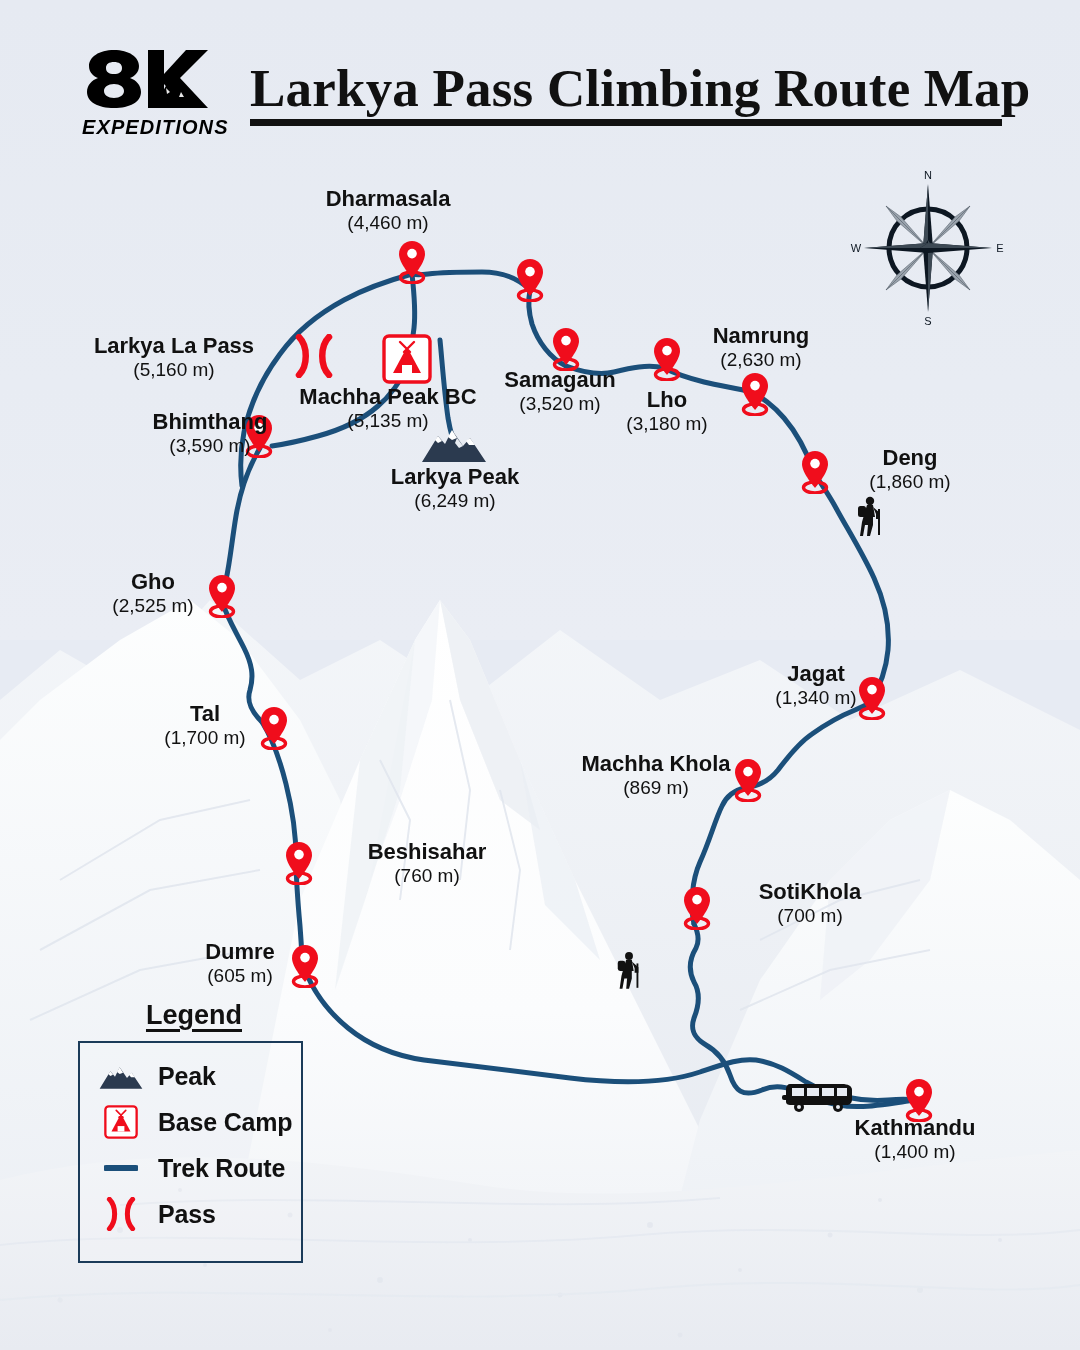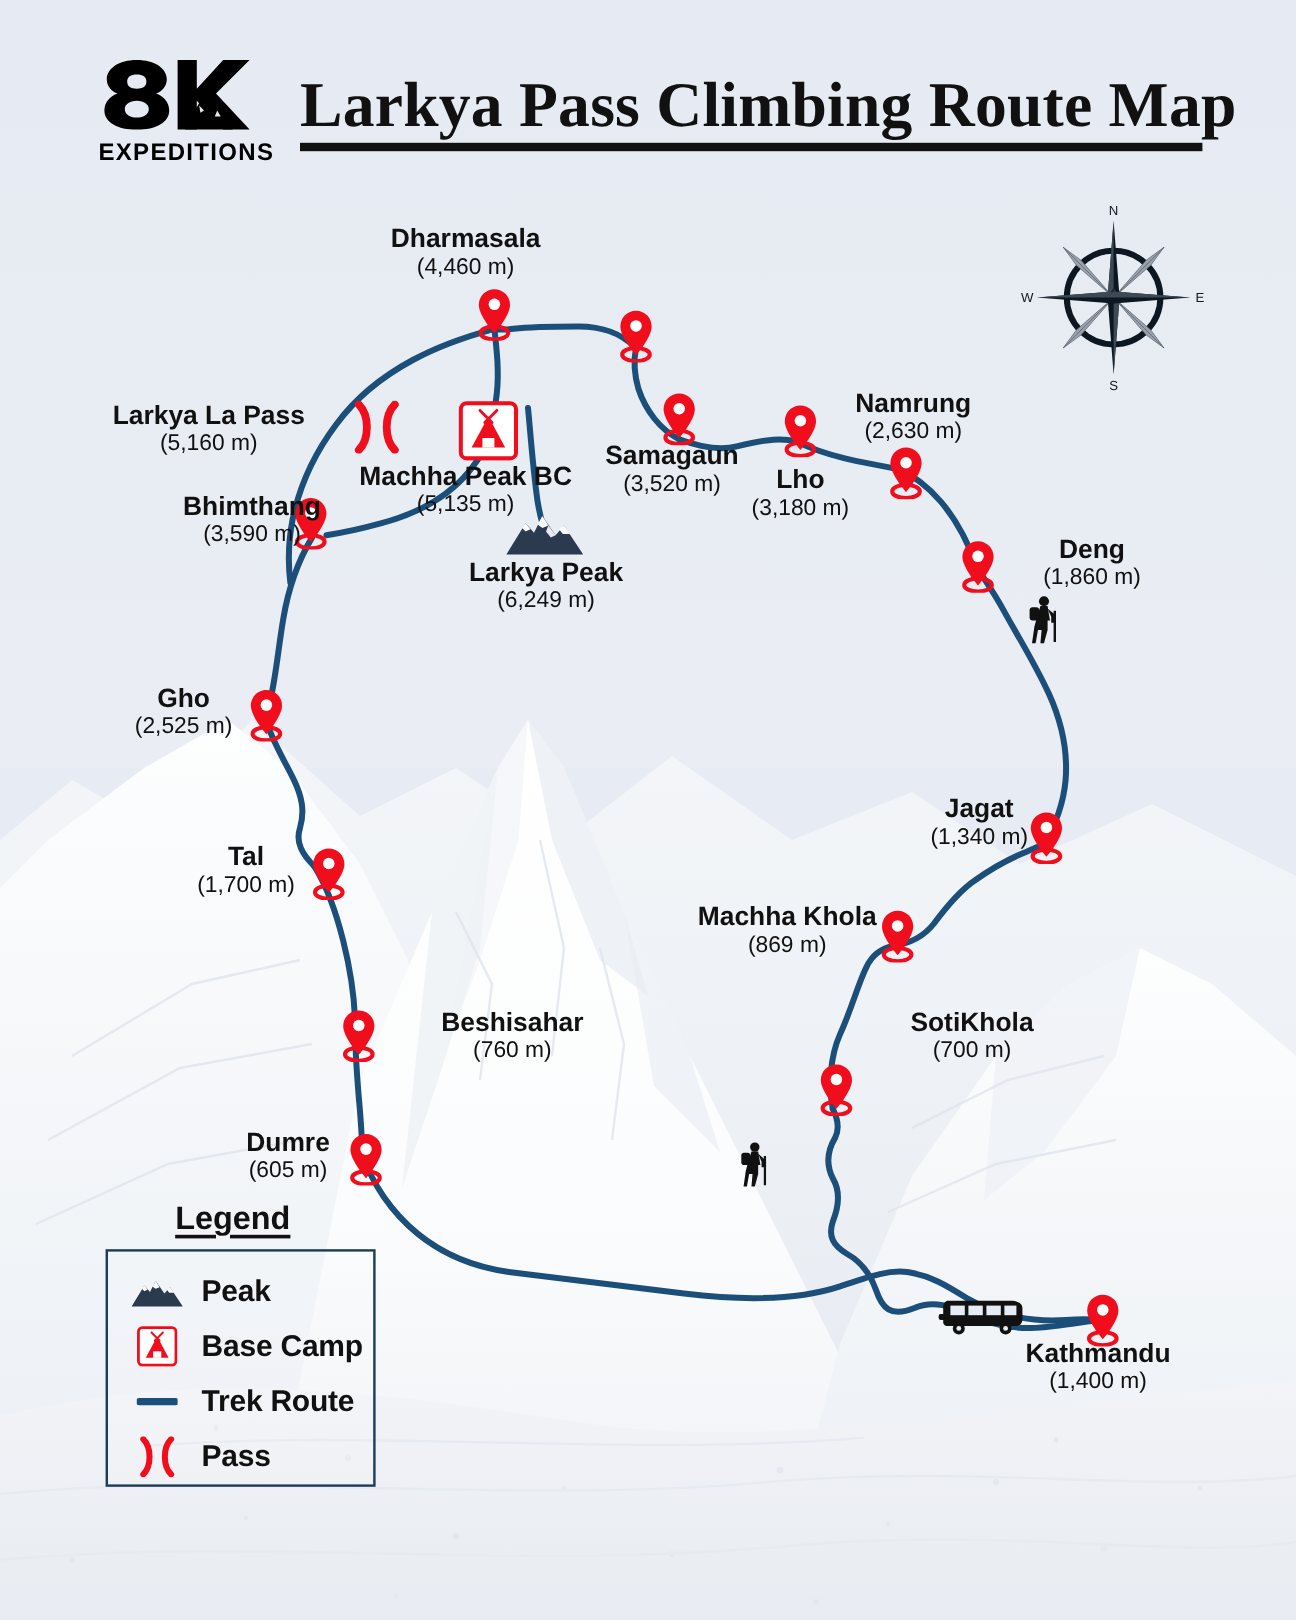--- a/index.html
+++ b/index.html
@@ -22,21 +22,21 @@
   }
   .terrain { position:absolute; left:0; top:0; width:1080px; height:1350px; }
 
   
   .header { position:absolute; left:0; top:0; width:1080px; height:160px; z-index:40; }
   .logo { position:absolute; left:82px; top:48px; width:140px; }
   .logo-mark { display:flex; align-items:flex-end; height:62px; }
   .logo-text {
     font-family:"Liberation Sans", sans-serif;
     font-weight:bold; font-size:20px; letter-spacing:1.1px;
-    color:#000; margin-top:6px; text-align:center;
+    color:#000; margin-top:6px; text-align:center;font-style:italic;
   }
   .title {
     position:absolute; left:250px; top:58px;
     font-family:"Liberation Serif", serif;
     font-weight:bold; font-size:53px; color:#111;
     letter-spacing:0.2px; white-space:nowrap;
   }
   .title-rule {
     position:absolute; left:250px; top:119px; width:752px; height:7px; background:#111;
   }
@@ -64,21 +64,21 @@
   .legend-wrap { position:absolute; left:78px; top:1000px; z-index:35; width:232px; }
   .legend-title {
     font-family:"Liberation Sans", sans-serif;
     font-weight:bold; font-size:27px; color:#111;
     text-align:center; text-decoration:underline;
     text-underline-offset:5px; text-decoration-thickness:3px;
     margin-bottom:10px;
   }
   .legend-box {
     border:2px solid #1b3b59; background:rgba(255,255,255,0.12);
-    padding:10px 4px 0 4px; width:225px;margin-left:10px;
+    padding:10px 4px 24px 4px; width:225px;
   }
   .legend-row { display:flex; align-items:center; height:46px; }
   .legend-ic { width:74px; display:flex; align-items:center; justify-content:center; }
   .legend-tx {
     font-family:"Liberation Sans", sans-serif;
     font-weight:bold; font-size:25px; color:#111; letter-spacing:-0.2px;
   }
 </style>
 </head>
 <body>
@@ -367,21 +367,21 @@
       <use href="#pinSym"></use>
     </svg>
   <div class="poi-label c" style="left:262px;top:840px;width:330px">
     <span class="nm">Beshisahar</span>
     <span class="el">(760 m)</span>
   </div>
 
   <svg class="pin" style="left:680px;top:886px">
       <use href="#pinSym"></use>
     </svg>
-  <div class="poi-label c" style="left:660px;top:840px;width:300px">
+  <div class="poi-label c" style="left:660px;top:880px;width:300px">
     <span class="nm">SotiKhola</span>
     <span class="el">(700 m)</span>
   </div>
 
   <svg class="pin" style="left:288px;top:944px">
       <use href="#pinSym"></use>
     </svg>
   <div class="poi-label c" style="left:140px;top:940px;width:200px">
     <span class="nm">Dumre</span>
     <span class="el">(605 m)</span>

